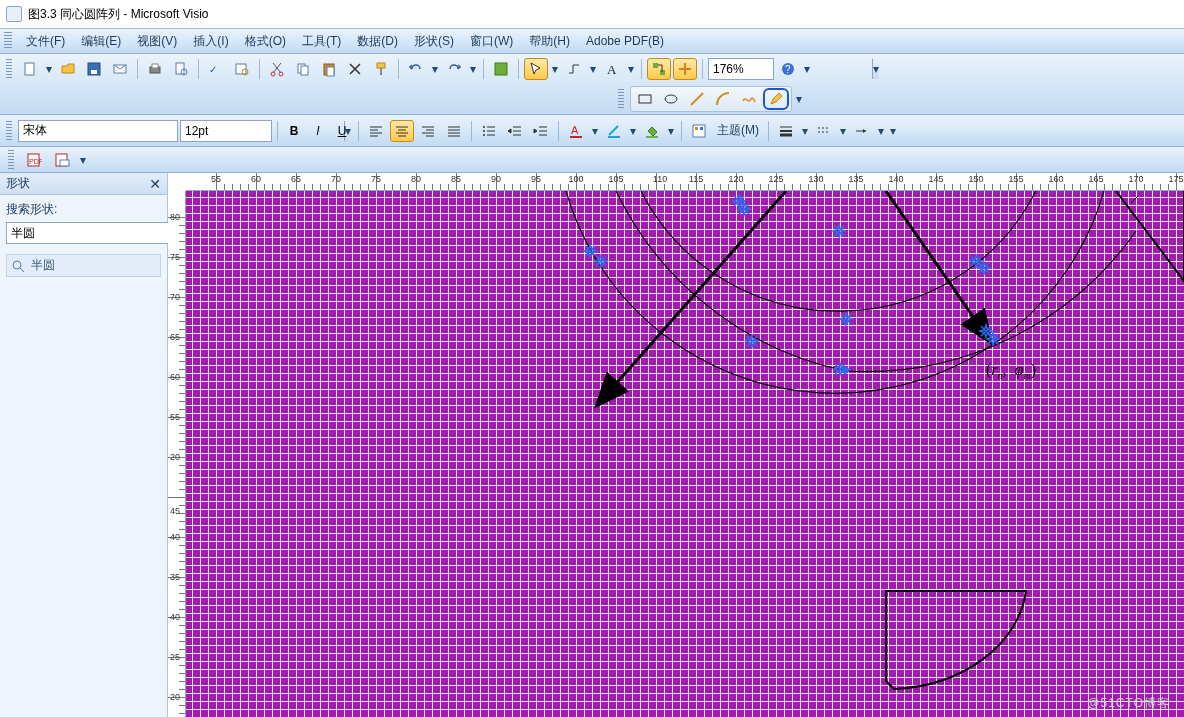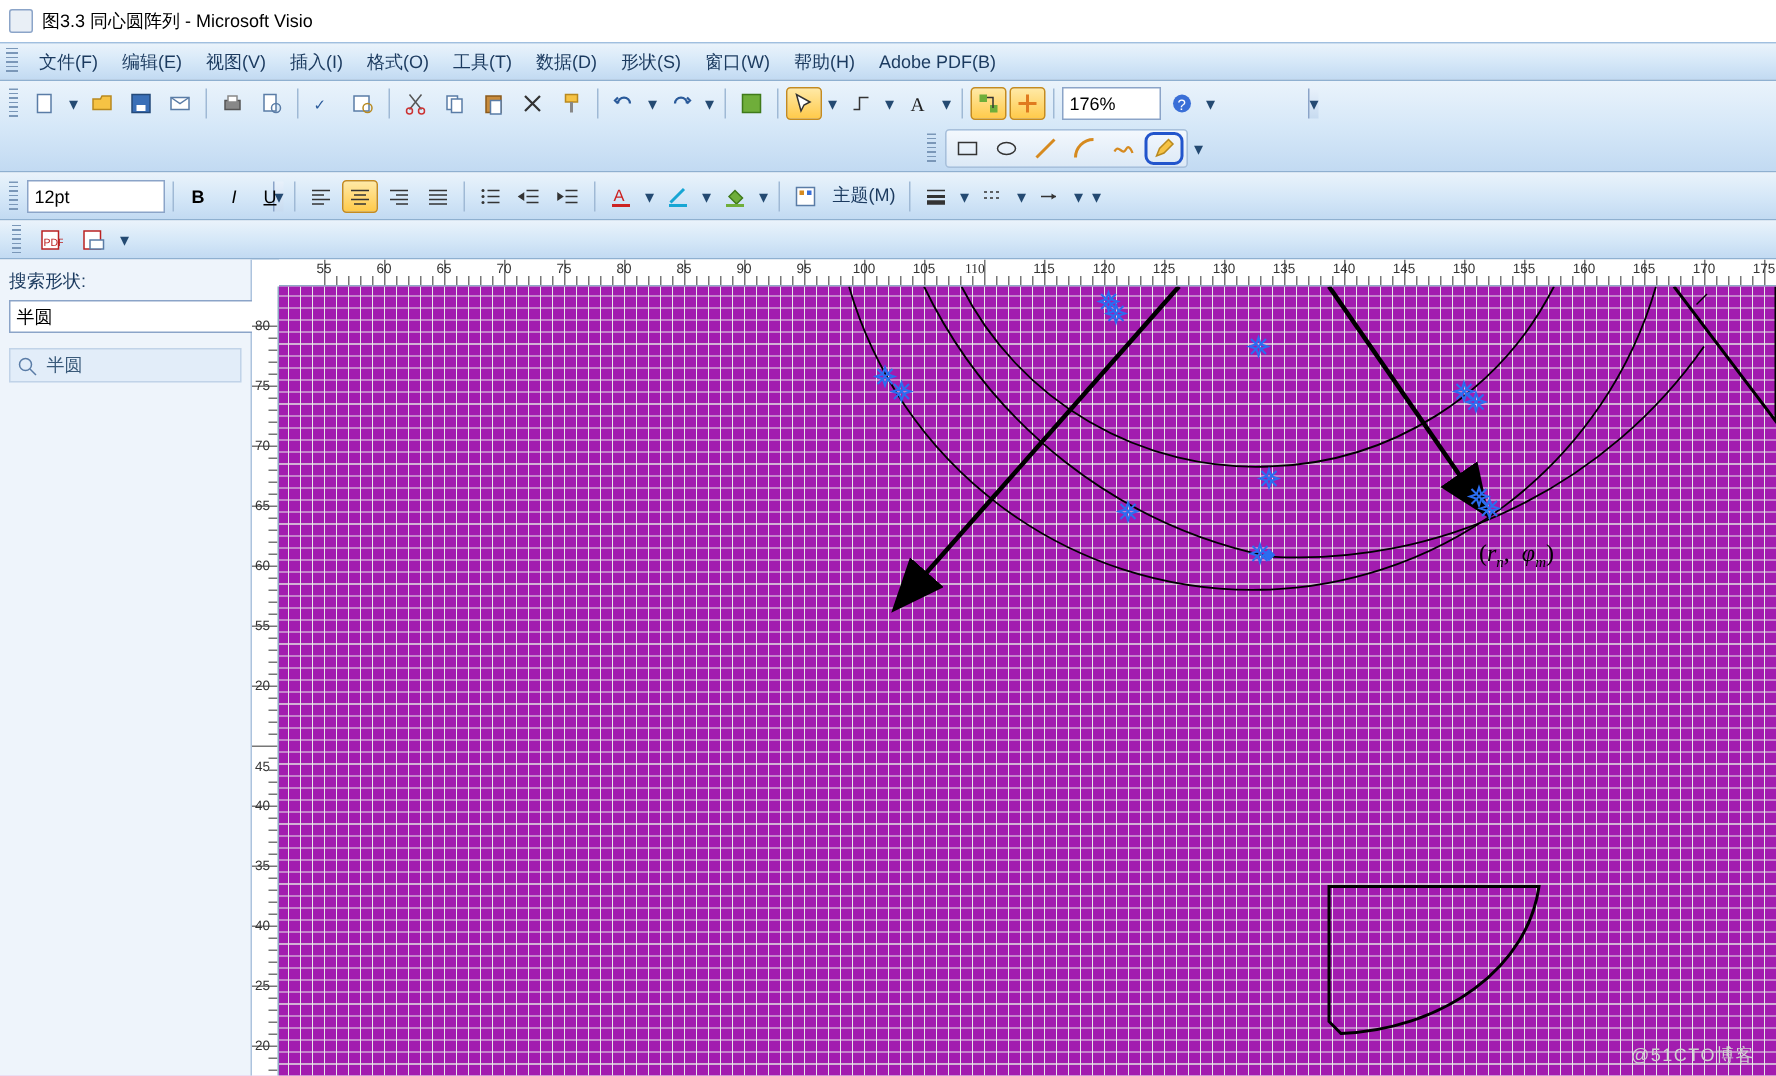--- a/index.html
+++ b/index.html
@@ -279,20 +279,24 @@
             <path d="M3 13l2-5 6-6 3 3-6 6-5 2z" fill="#f6c344" stroke="#b8891f"></path>
           </svg>
         </span>
   </div>
   <span class="drop">▾</span>
 </div>
 </div>
 
 <div class="fmtbar">
   <span class="grip2"></span>
+  <div class="combo" style="width:160px">
+    <input value="宋体" style="">
+    <span class="cbtn">▾</span>
+  </div>
   <div class="combo" style="width:92px">
     <input value="12pt" style="">
     <span class="cbtn">▾</span>
   </div>
   <span class="sep"></span>
   <span class="tbtn">
       <b>B</b>
     </span>
   <span class="tbtn">
       <i>I</i>
@@ -411,20 +415,24 @@
         <rect x="2" y="2" width="11" height="12" fill="#fff" stroke="#b22"></rect>
         <rect x="6" y="8" width="9" height="6" fill="#fff" stroke="#5a7ca6"></rect>
       </svg>
     </span>
   <span class="drop">▾</span>
 </div>
 
 <div class="workspace">
 
   <div class="shapespane">
+    <div class="hdr">
+      <span>形状</span>
+      <span class="x">✕</span>
+    </div>
     <div class="search">
       <div>搜索形状:</div>
       <div class="searchrow">
         <div class="combo">
           <input value="半圆" style="">
           <span class="cbtn">▾</span>
         </div>
         <div class="gobox">→</div>
       </div>
       <div class="result-hdr">
@@ -499,21 +507,21 @@
         <div class="tick" style="left: 406px; top: 11px;"></div>
         <div class="tick" style="left: 414px; top: 11px;"></div>
         <div class="tick" style="left: 422px; top: 11px;"></div>
         <div class="tick" style="left: 430px;"></div>
         <div class="lab" style="left: 430px;">105</div>
         <div class="tick" style="left: 438px; top: 11px;"></div>
         <div class="tick" style="left: 446px; top: 11px;"></div>
         <div class="tick" style="left: 454px; top: 11px;"></div>
         <div class="tick" style="left: 462px; top: 11px;"></div>
         <div class="tick" style="left: 470px;"></div>
-        <div class="lab" style="left: 464px; font-family: Liberation Serif, serif;">110</div>
+        <div class="lab" style="left: 474px;">110</div>
         <div class="tick" style="left: 478px; top: 11px;"></div>
         <div class="tick" style="left: 486px; top: 11px;"></div>
         <div class="tick" style="left: 494px; top: 11px;"></div>
         <div class="tick" style="left: 502px; top: 11px;"></div>
         <div class="tick" style="left: 510px;"></div>
         <div class="lab" style="left: 510px;">115</div>
         <div class="tick" style="left: 518px; top: 11px;"></div>
         <div class="tick" style="left: 526px; top: 11px;"></div>
         <div class="tick" style="left: 534px; top: 11px;"></div>
         <div class="tick" style="left: 542px; top: 11px;"></div>

